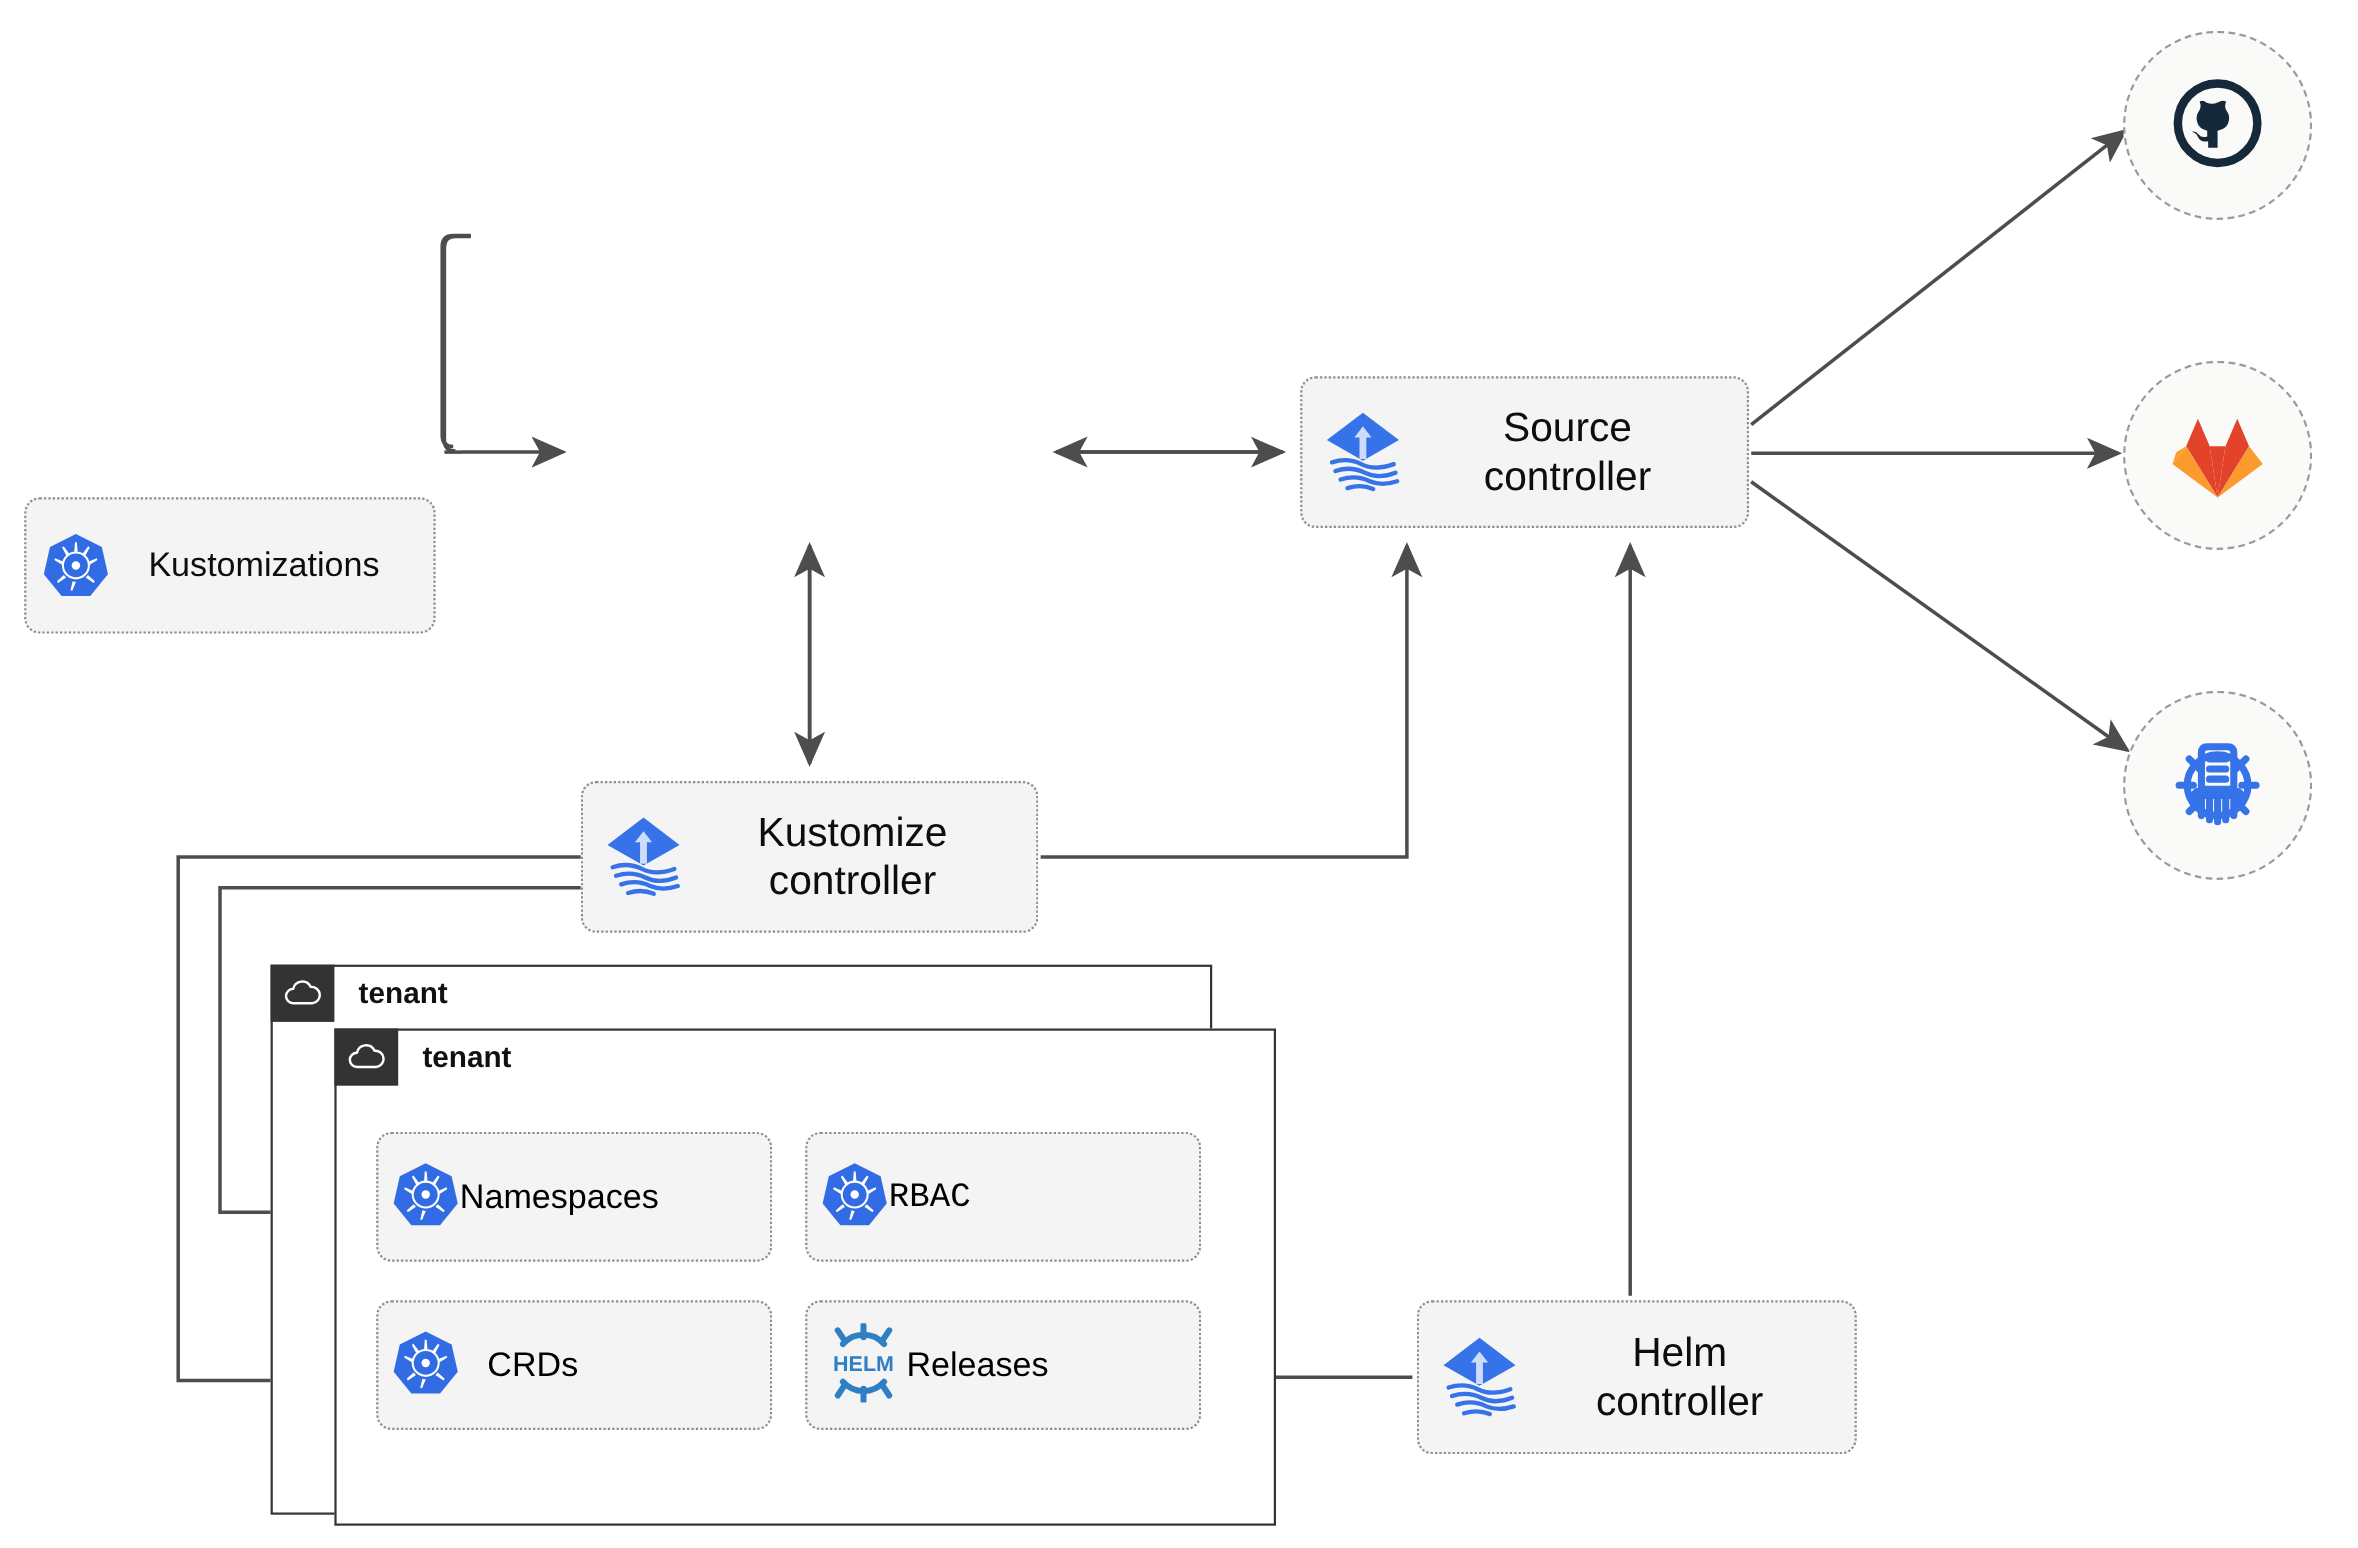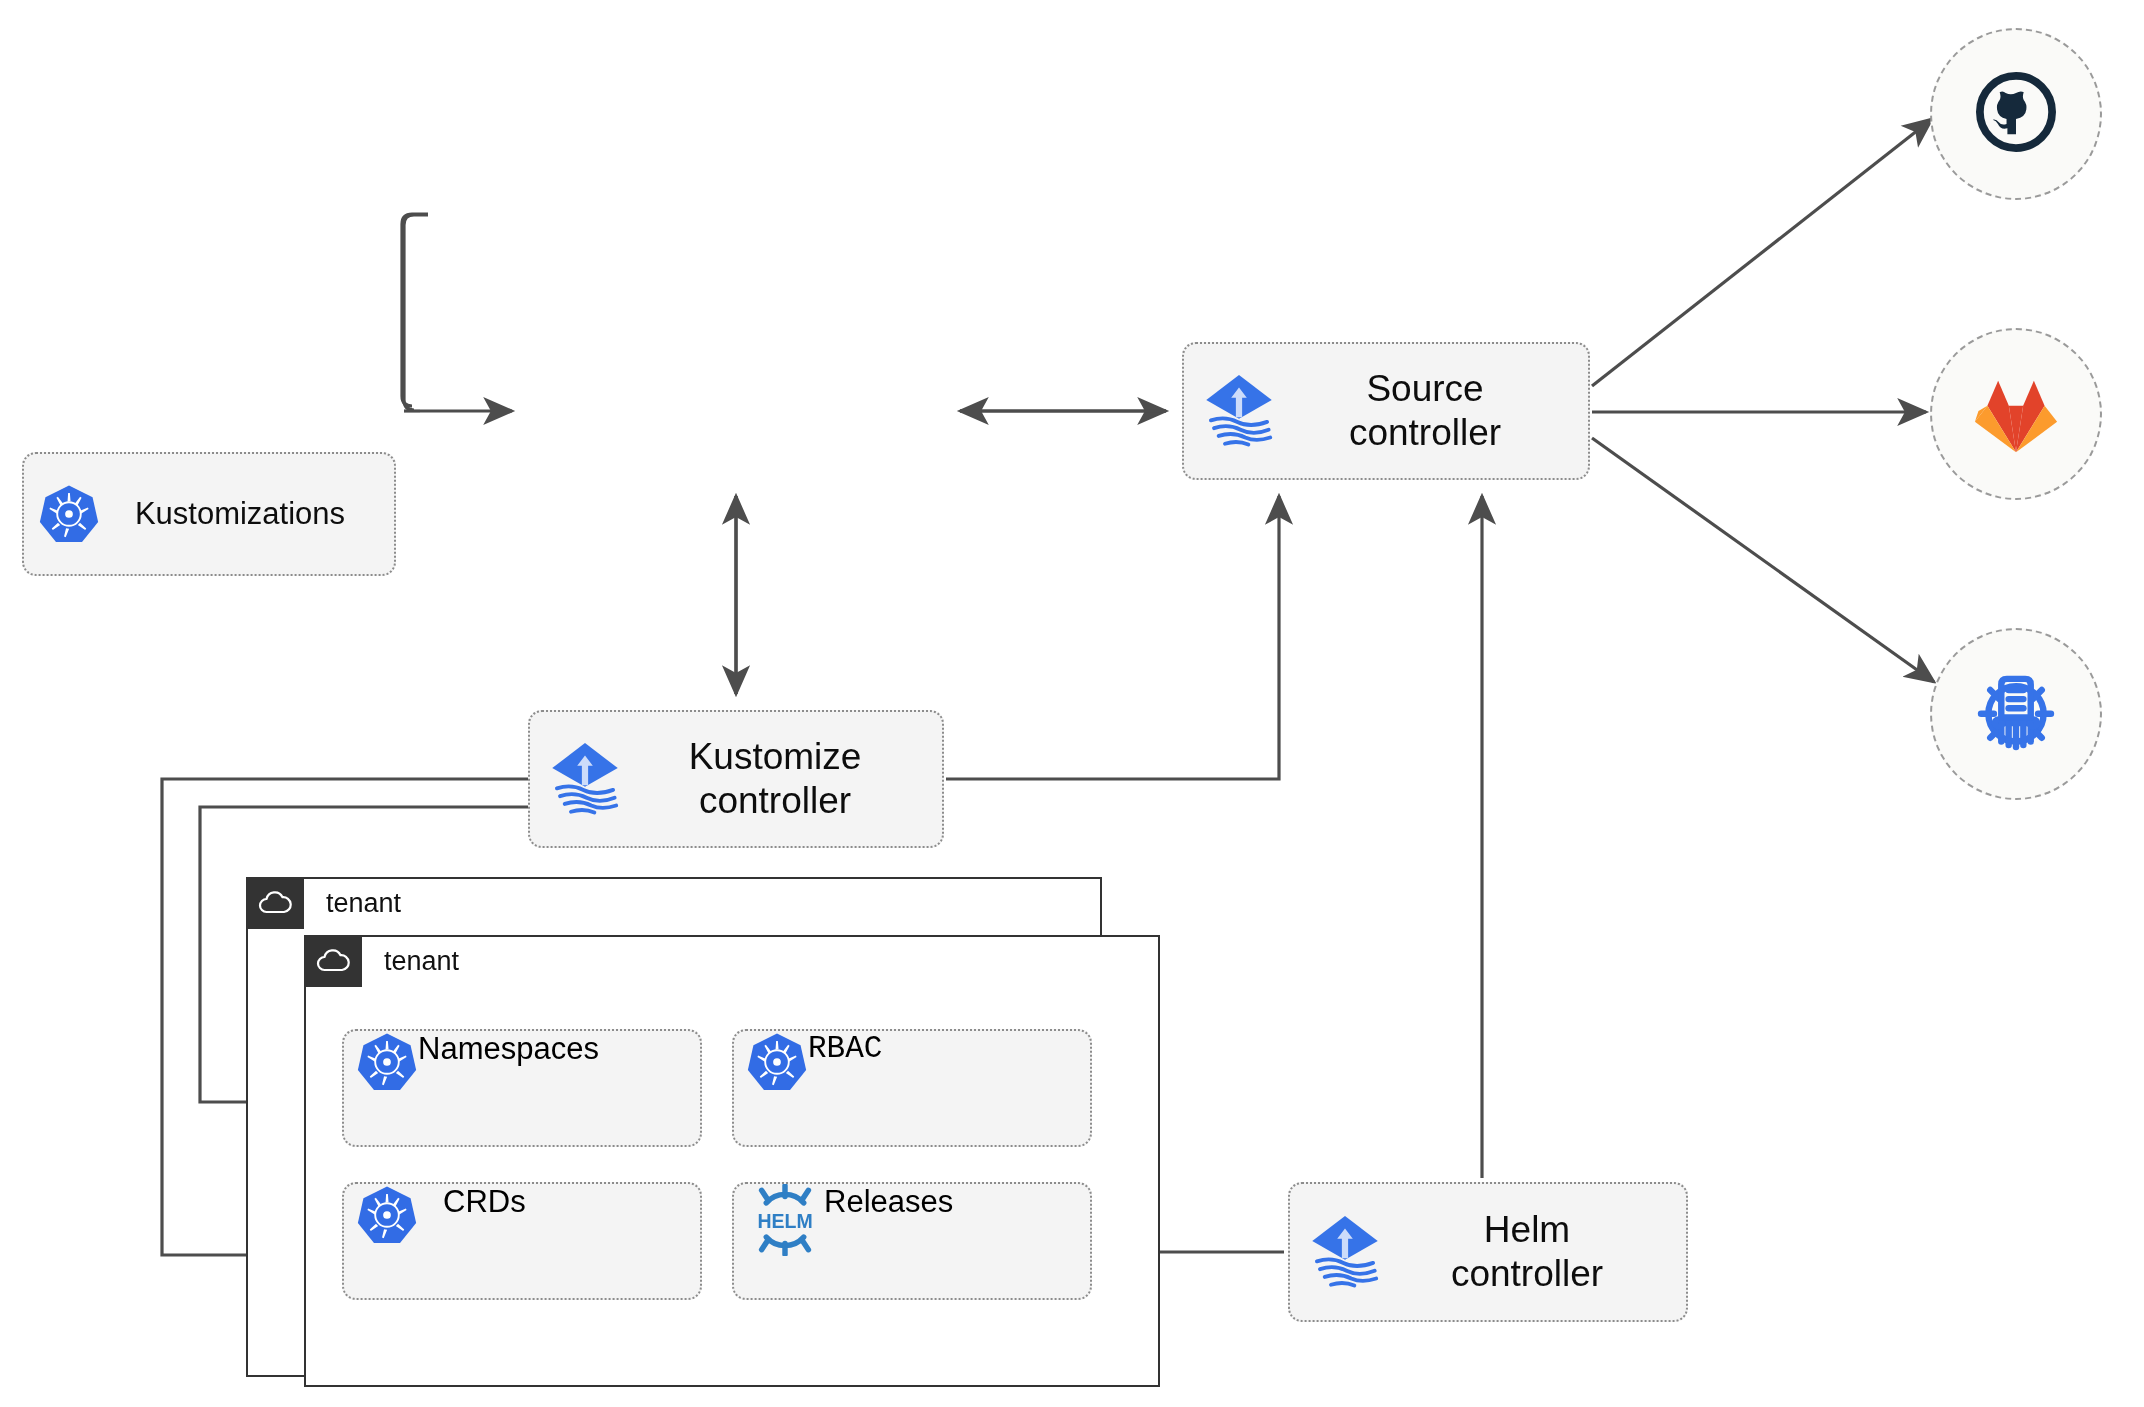--- a/index.html
+++ b/index.html
@@ -46,42 +46,42 @@
 
   .n-src .lbl, .n-kust .lbl { font-size: 31px; }
   .n-api .lbl { font-size: 35px; }
   .n-srcctl .lbl, .n-kusctl .lbl, .n-helm .lbl { font-size: 37px; }
 
   .n-inner {
     position: absolute;
     background: #f4f4f4;
     border: 2px dotted #8c8c8c;
     border-radius: 14px;
-    display: flex; 
+    display: flex; align-items: center;
     z-index: 14;
     width: 360px; height: 118px; padding: 0 12px;
   }
   .n-inner .lbl { font-size: 31px; }
   .p-ns  { left: 342px;  top: 1029px; }
   .p-rb  { left: 732px;  top: 1029px; font-family: Liberation Mono, monospace; }
   .p-crd { left: 342px;  top: 1182px; gap: 25px; }
   .p-rel { left: 732px;  top: 1182px; }
 
   
   .tenant {
     position: absolute;
     background: #ffffff;
     border: 2px solid #333333;
     z-index: 8;
   }
   .tenant-1 { left: 246px; top: 877px;  width: 856px; height: 500px; }
   .tenant-2 { left: 304px; top: 935px;  width: 856px; height: 452px; z-index: 12; }
   .tenant .hdr {
     position: absolute; left: -2px; top: -2px;
-    height: 52px; display: flex; align-items: flex-end;
+    height: 52px; display: flex; align-items: flex-end; font-weight: bold;
   }
   .tenant .hdr .badge {
     width: 58px; height: 52px; background: #333333;
     display: flex; align-items: center; justify-content: center;
   }
   .tenant .hdr .name {
     padding-left: 22px; font-size: 27px; color: #111; line-height: 52px;
   }
 
   

